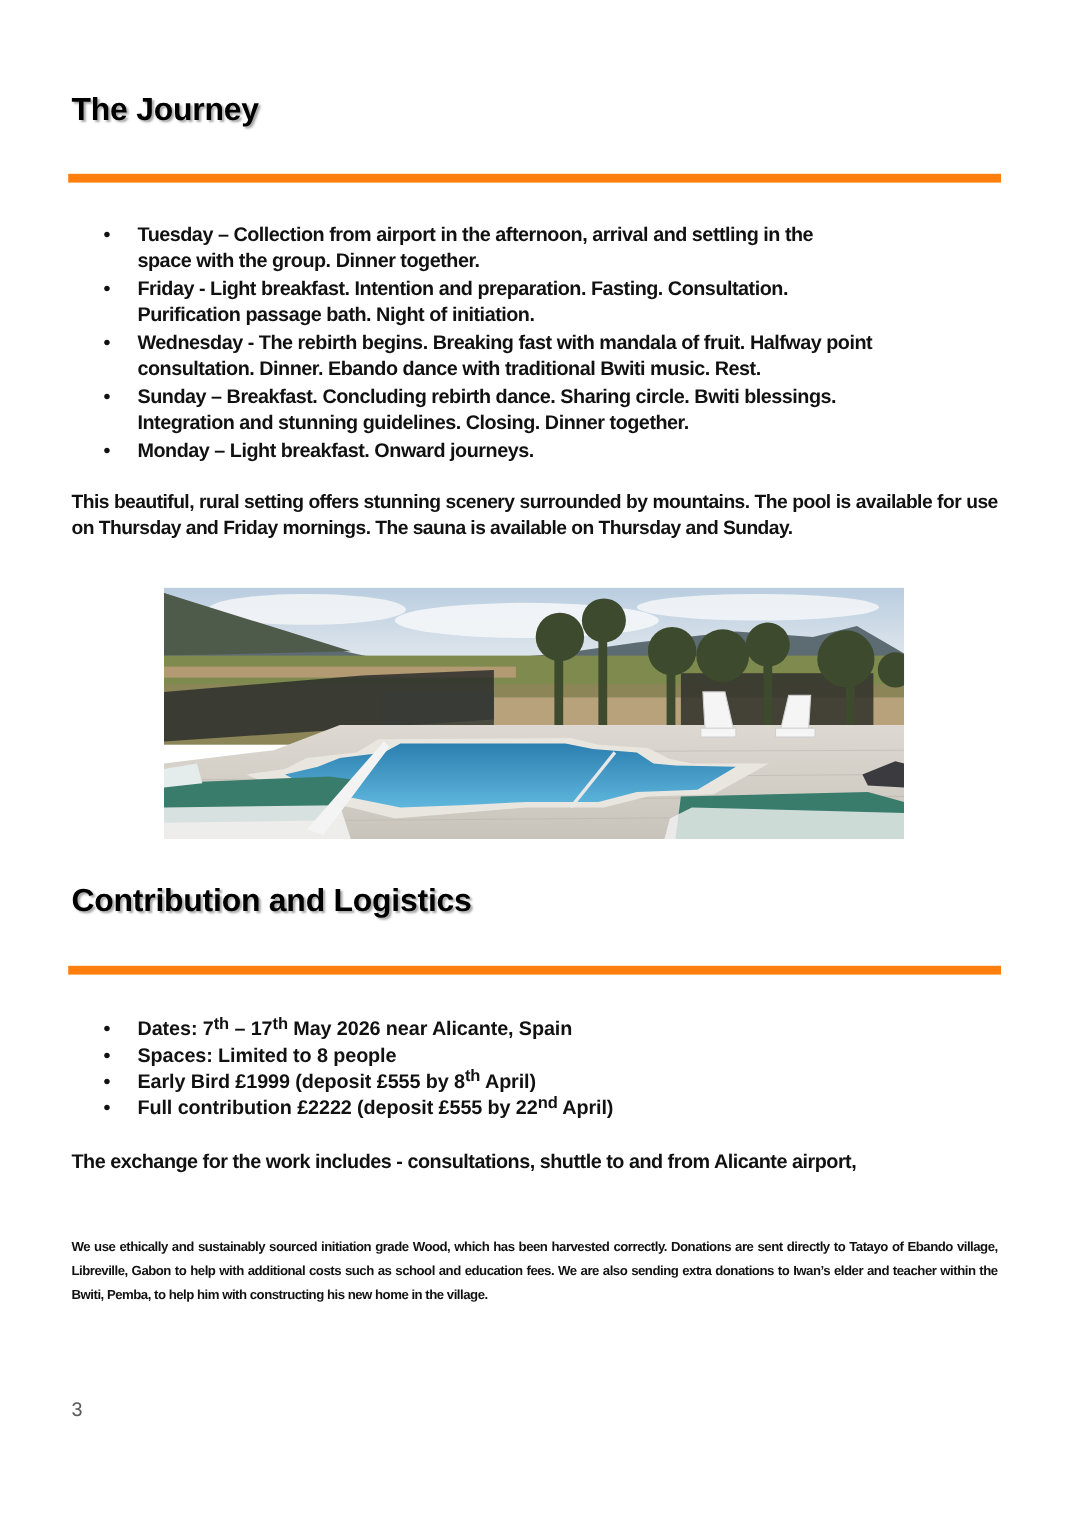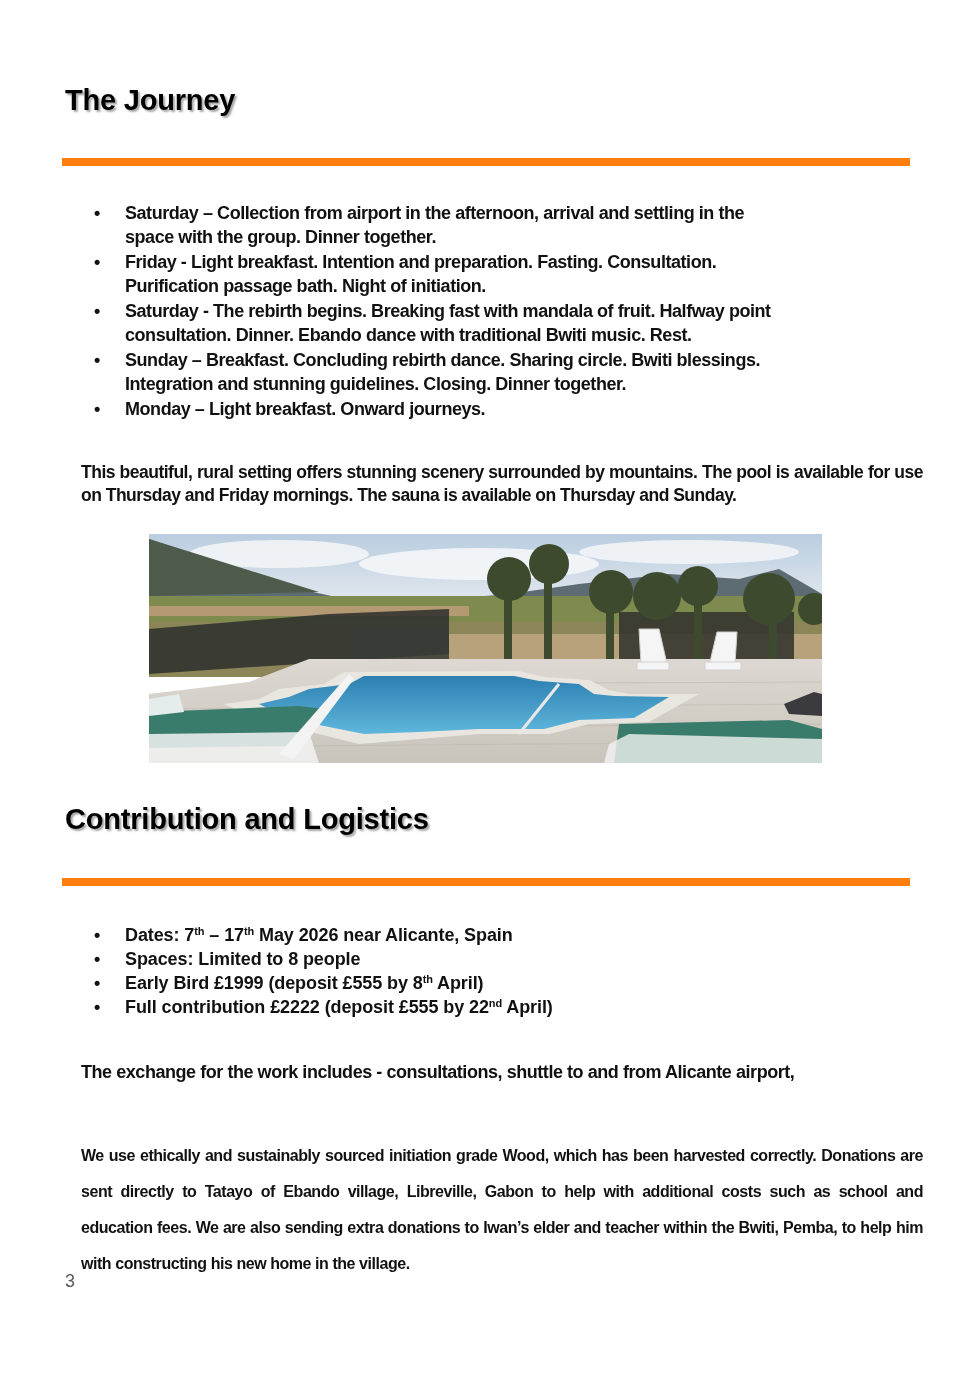--- a/index.html
+++ b/index.html
@@ -62,21 +62,21 @@
       top: 202px;
       font-size: 18px;
       line-height: 23.5px;
       letter-spacing: -0.45px;
     }
     .journey-list li { margin-bottom: 2px; }
     .para {
       position: absolute;
       left: 65px;
       width: 842px;
-      margin: 16px;
+      margin: 0;
       font-family: "Liberation Sans", sans-serif;
       font-weight: bold;
       color: #111111;
     }
     .para-setting {
       top: 445px;
       font-size: 17.5px;
       line-height: 23px;
       letter-spacing: -0.5px;
       text-align: justify;
@@ -89,31 +89,31 @@
       height: 229px;
       overflow: hidden;
     }
     .photo svg { display: block; }
     .logistics-list {
       top: 923px;
       font-size: 18px;
       line-height: 24px;
       letter-spacing: -0.1px;
     }
-    sup { font-size: 11px; line-height: 0; vertical-align: 6px; }
+    sup { font-size: 15px; line-height: 0; vertical-align: 6px; }
     .para-exchange {
       top: 1043px;
       font-size: 18px;
       line-height: 26px;
       letter-spacing: -0.45px;
     }
     .para-donations {
       top: 1122px;
-      font-size: 16px;
-      line-height: 36px;
+      font-size: 12px;
+      line-height: 22px;
       letter-spacing: -0.45px;
       text-align: justify;
       text-align-last: left;
     }
     .page-number {
       position: absolute;
       left: 65px;
       top: 1271px;
       font-size: 18px;
       color: #595959;
@@ -124,31 +124,31 @@
 <body>
 
 <div class="page">
 
   <h1 class="heading" style="top:84px;">The Journey</h1>
   <div class="rule" style="top:158px;"></div>
 
   <ul class="bullets journey-list">
     <li>
       <span class="dot">•</span>
-      <span>Saturday – Collection from airport in the afternoon, arrival and settling in the</span><br>
+      <span>Tuesday – Collection from airport in the afternoon, arrival and settling in the</span><br>
       <span>space with the group. Dinner together.</span>
     </li>
     <li>
       <span class="dot">•</span>
       <span>Friday - Light breakfast. Intention and preparation. Fasting. Consultation.</span><br>
       <span>Purification passage bath. Night of initiation.</span>
     </li>
     <li>
       <span class="dot">•</span>
-      <span>Saturday - The rebirth begins. Breaking fast with mandala of fruit. Halfway point</span><br>
+      <span>Wednesday - The rebirth begins. Breaking fast with mandala of fruit. Halfway point</span><br>
       <span>consultation. Dinner. Ebando dance with traditional Bwiti music. Rest.</span>
     </li>
     <li>
       <span class="dot">•</span>
       <span>Sunday – Breakfast. Concluding rebirth dance. Sharing circle. Bwiti blessings.</span><br>
       <span>Integration and stunning guidelines. Closing. Dinner together.</span>
     </li>
     <li>
       <span class="dot">•</span>
       <span>Monday – Light breakfast. Onward journeys.</span>

